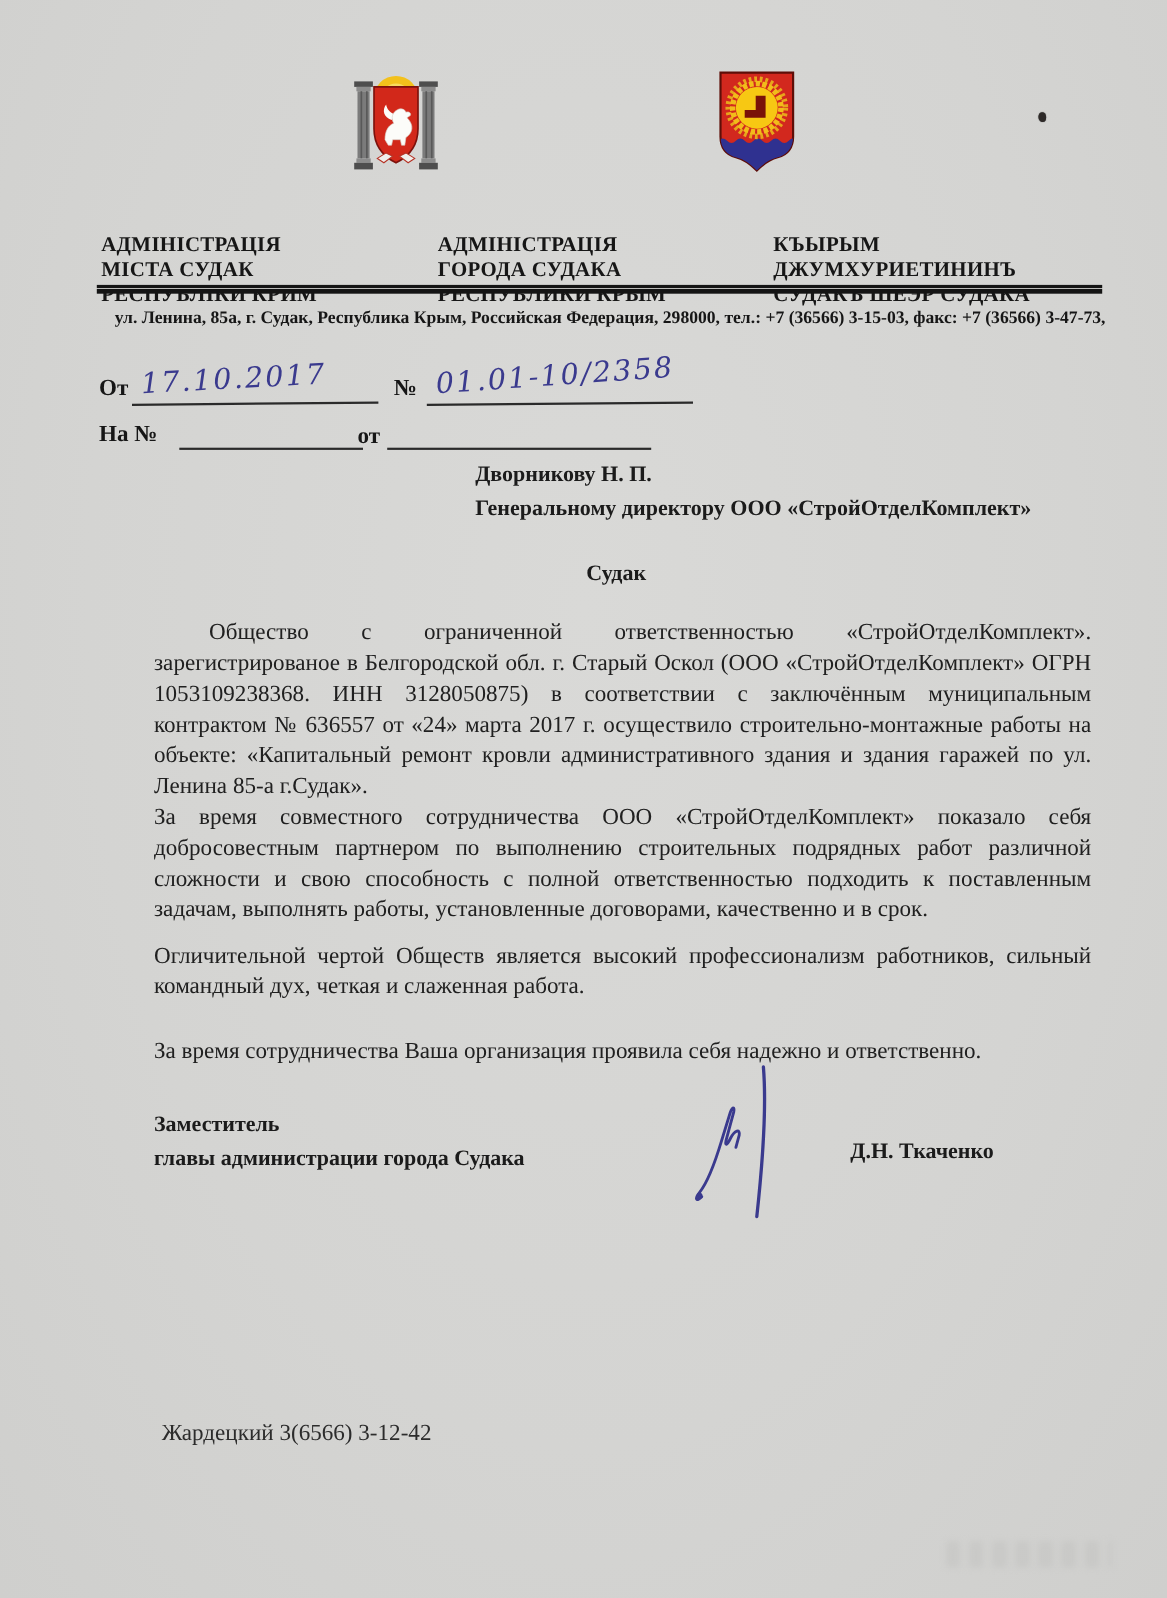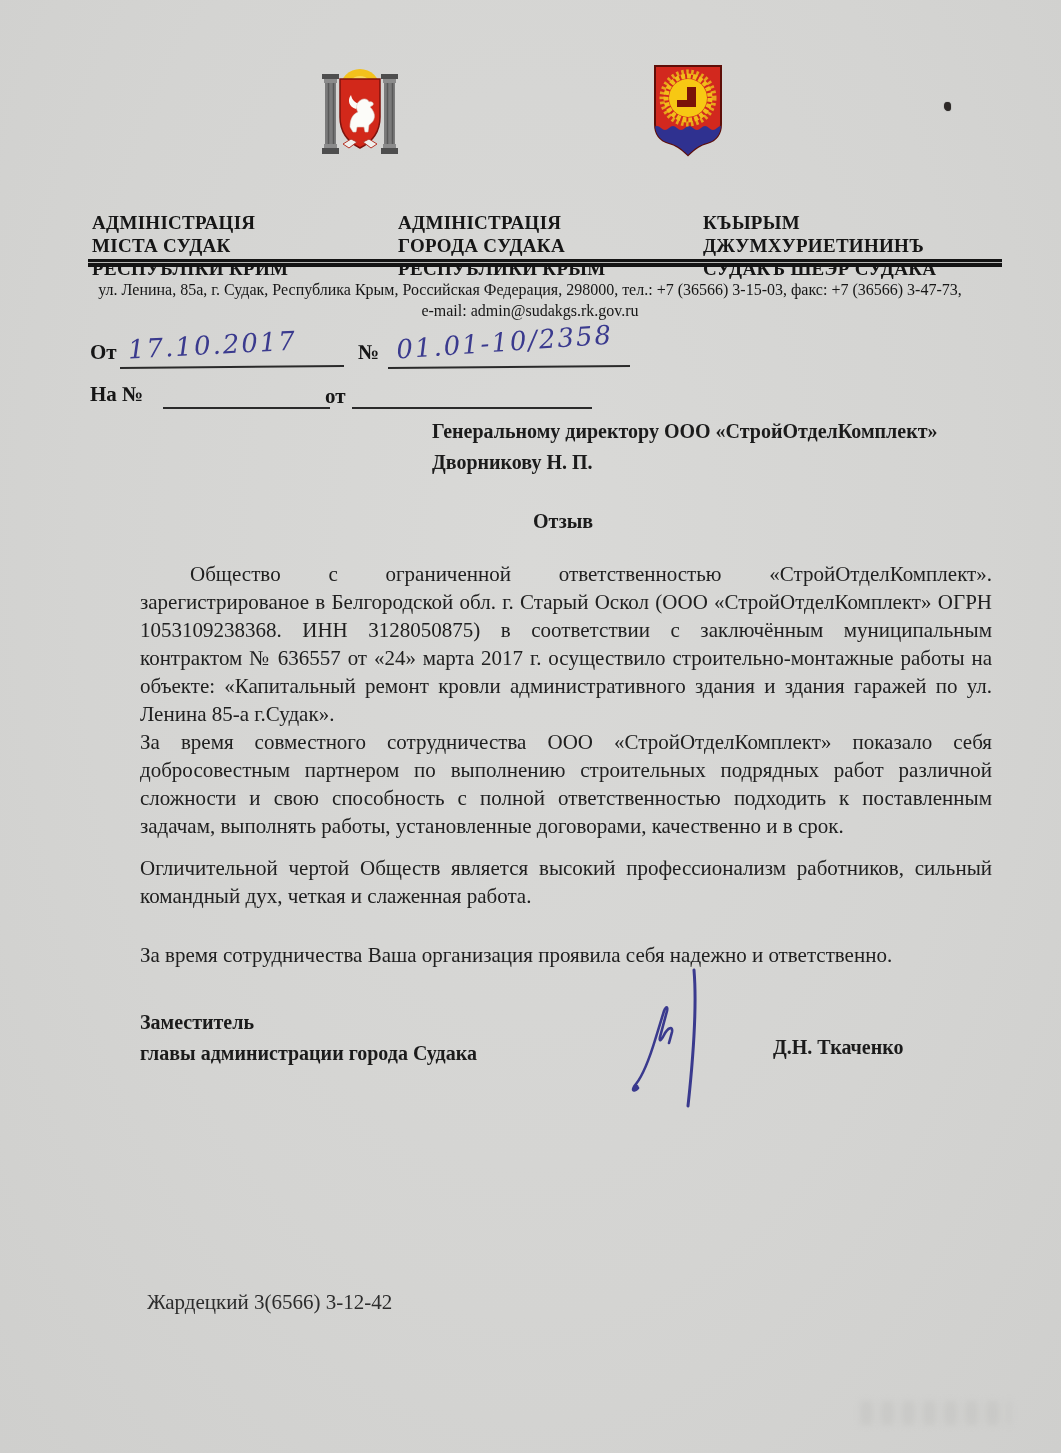--- a/index.html
+++ b/index.html
@@ -22,22 +22,22 @@
   }
   .hcol.c1 { left:92px;  width:220px; }
   .hcol.c2 { left:398px; width:245px; }
   .hcol.c3 { left:703px; width:278px; }
   .rule {
     position:absolute; left:88px; top:259px; width:914px; height:8px;
     background: linear-gradient(#141414 0 3px, #b9b9b7 3px 4px, #141414 4px 8px);
   }
   .contact {
     position:absolute; left:55px; top:279px; width:950px;
-    font-weight:normal; font-size:16px; line-height:21px;
-    text-align:center; color:#161616;
+    font-weight:bold; font-size:16px; line-height:21px;
+    text-align:right; color:#161616;
   }
   .contact .l1 { white-space:nowrap; }
   
   .ref-label { position:absolute; font-weight:bold; font-size:21px; color:#161616; }
   .wline { position:absolute; border-bottom:2px solid #2a2a2a; height:0; }
   .hand {
     position:absolute; color:#3a3a8e;
     font-family:"DejaVu Serif", serif; font-style:italic;
     font-size:26px; letter-spacing:2px; white-space:nowrap;
   }
@@ -154,42 +154,41 @@
   <div class="hcol c3">
     <div>КЪЫРЫМ</div>
     <div>ДЖУМХУРИЕТИНИНЪ</div>
     <div>СУДАКЪ ШЕЭР СУДАКА</div>
   </div>
 
   <div class="rule"></div>
 
   <div class="contact">
     <div class="l1">ул. Ленина, 85а, г. Судак, Республика Крым, Российская Федерация, 298000, тел.: +7 (36566) 3-15-03, факс: +7 (36566) 3-47-73,</div>
-    <div class="l2">e-mail: admin@sudakgs.rk.gov.ru</div>
   </div>
 
   <span class="ref-label" style="left:90px; top:340px;">От</span>
   <span class="hand" style="left:128px; top:330px; transform:rotate(-3deg);">17.10.2017</span>
   <span class="wline" style="left:120px; top:366px; width:224px; transform:rotate(-0.5deg);"></span>
 
   <span class="ref-label" style="left:358px; top:340px;">№</span>
   <span class="hand" style="left:396px; top:327px; transform:rotate(-4deg);">01.01-10/2358</span>
   <span class="wline" style="left:388px; top:366px; width:242px; transform:rotate(-0.5deg);"></span>
 
   <span class="ref-label" style="left:90px; top:382px;">На №</span>
   <span class="wline" style="left:163px; top:407px; width:167px;"></span>
   <span class="ref-label" style="left:325px; top:384px;">от</span>
   <span class="wline" style="left:352px; top:407px; width:240px;"></span>
 
   <div class="recipient">
+    <div>Дворникову Н. П.</div>
     <div>Генеральному директору ООО «СтройОтделКомплект»</div>
-    <div>Дворникову Н. П.</div>
-  </div>
-
-  <div class="doc-title">Отзыв</div>
+  </div>
+
+  <div class="doc-title">Судак</div>
 
   <div class="body-text">
     <p class="indent">Общество с ограниченной ответственностью «СтройОтделКомплект». зарегистрированое в Белгородской обл. г. Старый Оскол (ООО «СтройОтделКомплект» ОГРН 1053109238368. ИНН 3128050875)  в соответствии с заключённым муниципальным контрактом № 636557 от  «24» марта 2017 г. осуществило строительно-монтажные работы на объекте: «Капитальный ремонт кровли административного здания и здания гаражей по ул. Ленина 85-а г.Судак».</p>
     <p>За время совместного сотрудничества ООО «СтройОтделКомплект» показало себя добросовестным партнером по выполнению строительных подрядных работ различной сложности и свою способность с полной ответственностью подходить к поставленным задачам, выполнять работы, установленные договорами, качественно и в срок.</p>
     <p class="gap14">Огличительной чертой Обществ является высокий профессионализм работников, сильный командный дух, четкая и слаженная работа.</p>
     <p class="gap16">За время сотрудничества Ваша организация проявила себя надежно и ответственно.</p>
   </div>
 
   <div class="sig-position">
     <div>Заместитель</div>

